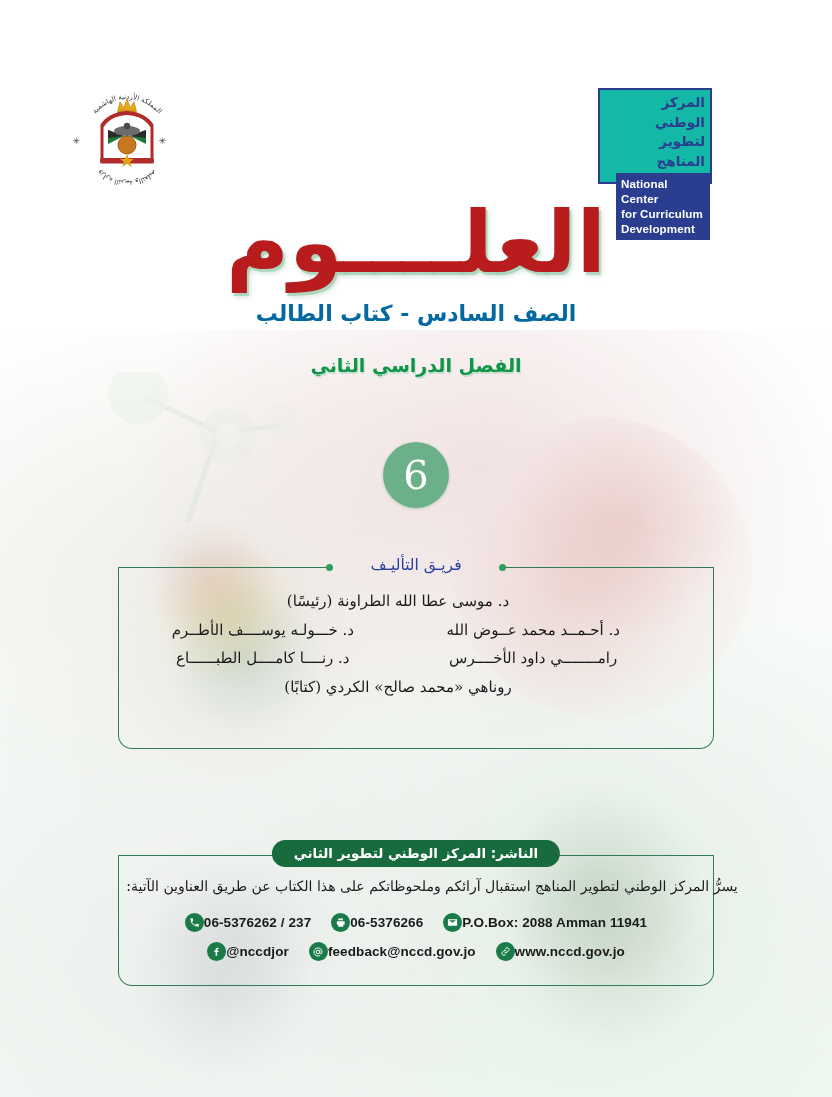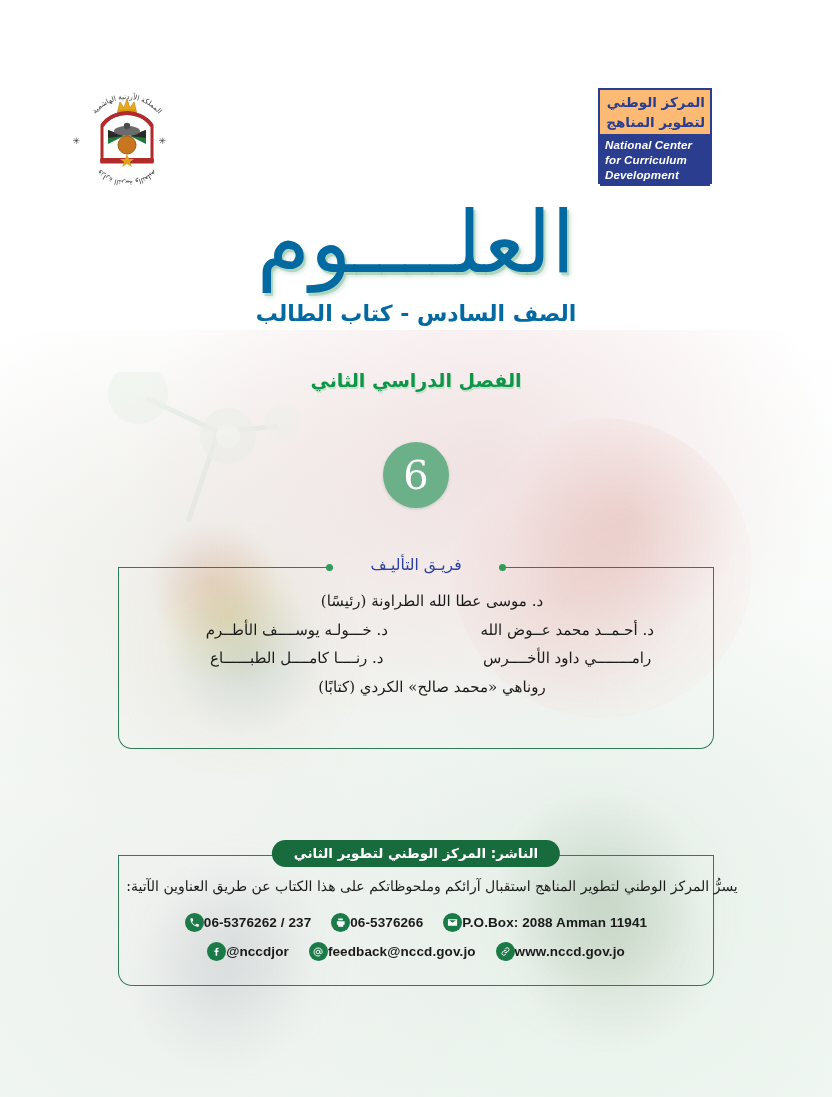--- a/index.html
+++ b/index.html
@@ -106,23 +106,24 @@
     position: absolute;
     left: 72px; top: 84px;
     width: 110px; height: 108px;
   }
   .ncc-logo {
     position: absolute;
     left: 598px; top: 88px;
     width: 114px; height: 96px;
     border: 2px solid #2a3d8f;
     box-sizing: border-box;
-    background: #fdba74;
+    background: #14b8a6;
     display: flex;
     flex-direction: column;
+    padding-left: 16px;
   }
   .ncc-ar {
     flex: 0 0 44px;
     padding: 3px 5px 2px 5px;
     box-sizing: border-box;
     direction: rtl;
     text-align: right;
     color: #2a3d8f;
     font-size: 13.5px;
     line-height: 1.45;
@@ -138,53 +139,52 @@
     direction: ltr;
     text-align: left;
     padding: 2px 5px 3px 5px;
     box-sizing: border-box;
     font-size: 11.6px;
     line-height: 1.28;
     font-weight: 700;
     letter-spacing: 0.1px;
     white-space: pre-line;
     font-family: "Liberation Sans", sans-serif;
-    font-style: italic;
   }
 
   
   .title-block {
     position: absolute;
     top: 196px; left: 0; right: 0;
     text-align: center;
     z-index: 6;
   }
   .book-title {
     font-family: "DejaVu Sans", sans-serif;
     font-size: 86px;
-    font-weight: 400;
-    color: #0369a1;
+    font-weight: 700;
+    color: #b91c1c;
     line-height: 1.08;
     letter-spacing: 1px;
     direction: rtl;
     text-shadow:
       2px 3px 0 rgba(140,200,165,0.55),
       3px 4px 5px rgba(120,170,140,0.35);
   }
   .subtitle {
     margin-top: 12px;
     font-family: "DejaVu Sans", sans-serif;
     font-size: 22px;
     font-weight: 700;
     color: #0369a1;
     direction: rtl;
     letter-spacing: 0.2px;
   }
   .semester {
-    margin-top: 43px;
+    margin-top: 28px;
     font-family: "DejaVu Sans", sans-serif;
     font-size: 19px;
     font-weight: 700;
     color: #0e9648;
     direction: rtl;
     text-shadow: 1px 2px 0 rgba(160,210,180,0.5);
   }
 
   .grade-circle {
     position: absolute;
@@ -260,21 +260,21 @@
     font-family: "DejaVu Sans", serif;
     font-size: 15.5px;
     font-weight: 400;
     color: #2b3f9e;
     direction: rtl;
     letter-spacing: 2px;
   }
 
   .authors {
     position: absolute;
-    left: 134px;
+    left: 100px;
     top: 586px;
     width: 596px;
     z-index: 7;
     direction: rtl;
     text-align: center;
     font-family: "DejaVu Serif", serif;
     color: #1a1a1a;
   }
   .author-line-single {
     font-size: 15px;

